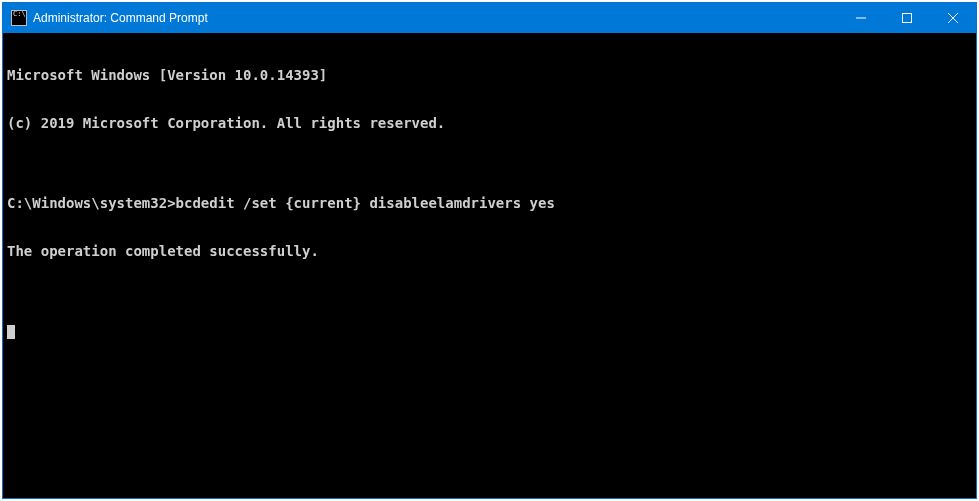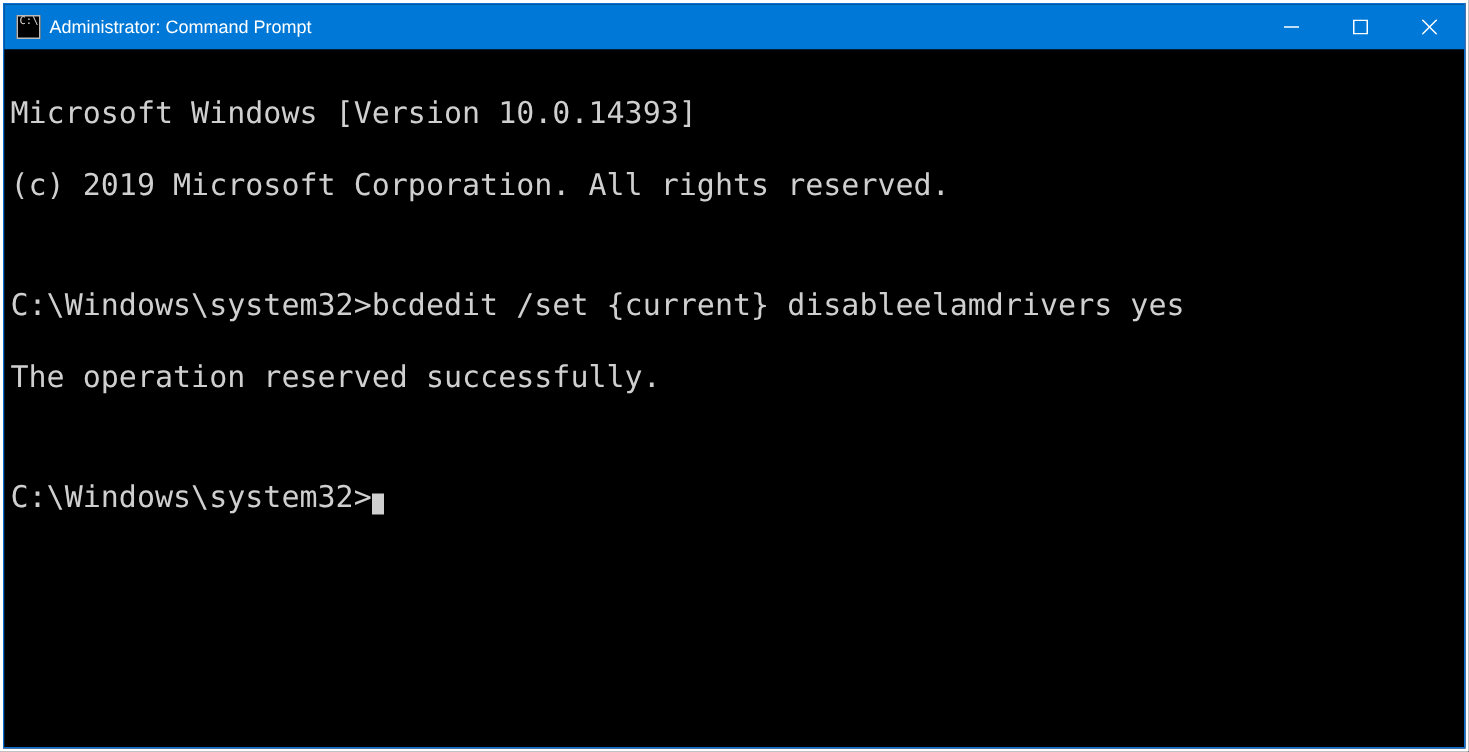--- a/index.html
+++ b/index.html
@@ -42,26 +42,27 @@
     width: 46px; height: 30px;
     display: flex; align-items: center; justify-content: center;
     color: #fff;
   }
   .titlebar svg { display: block; }
   .client {
     flex: 1 1 auto;
     background: #000;
     color: #cfcfcf;
     font-family: Consolas, "Lucida Console", monospace;
-    font-size: 20px;
+    font-size: 14px;
     line-height: 16px;
     padding: 2px 4px 4px 4px;
     white-space: pre;
     position: relative;
     overflow: hidden;
+    font-weight: bold;
   }
   .client .line { display: block; }
   .cursor {
     display: inline-block;
     width: 8px; height: 14px;
     background: #cfcfcf;
     vertical-align: text-bottom;
     margin-left: 0;
     animation: blink 1s step-start infinite;
   }
@@ -93,18 +94,18 @@
         <line x1="10" y1="0" x2="0" y2="10" stroke="#ffffff" stroke-width="1"></line>
       </svg>
     </div>
   </div>
 
   <div class="client">
     <span class="line">Microsoft Windows [Version 10.0.14393]</span>
     <span class="line">(c) 2019 Microsoft Corporation. All rights reserved.</span>
     <span class="line"></span>
     <span class="line">C:\Windows\system32&gt;bcdedit /set {current} disableelamdrivers yes</span>
-    <span class="line">The operation reserved successfully.</span>
+    <span class="line">The operation completed successfully.</span>
     <span class="line"></span>
-    <span class="line"><span>C:\Windows\system32&gt;</span><span class="cursor"></span></span>
+    <span class="line"><span class="cursor"></span></span>
   </div>
 
 </div>
 
 </body></html>

